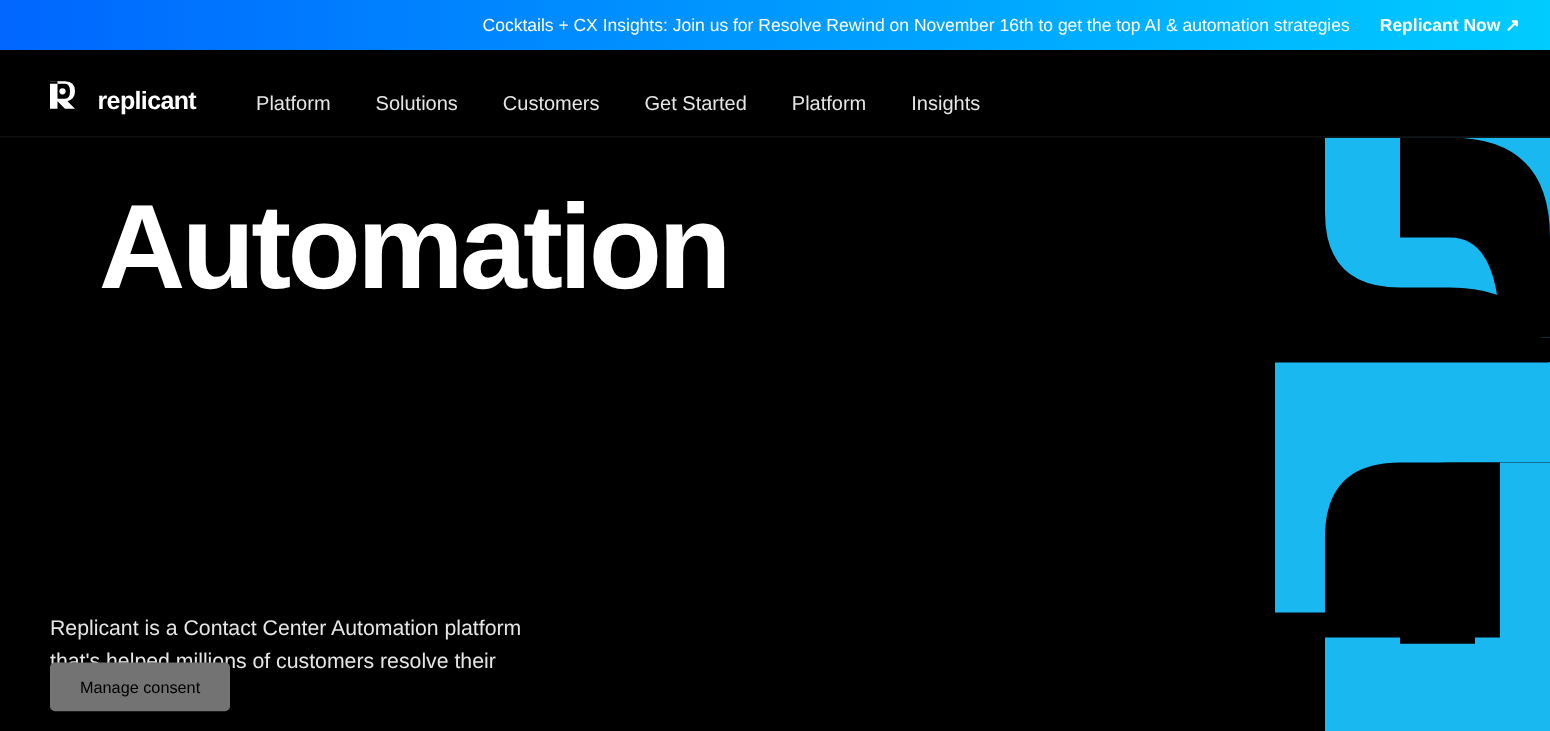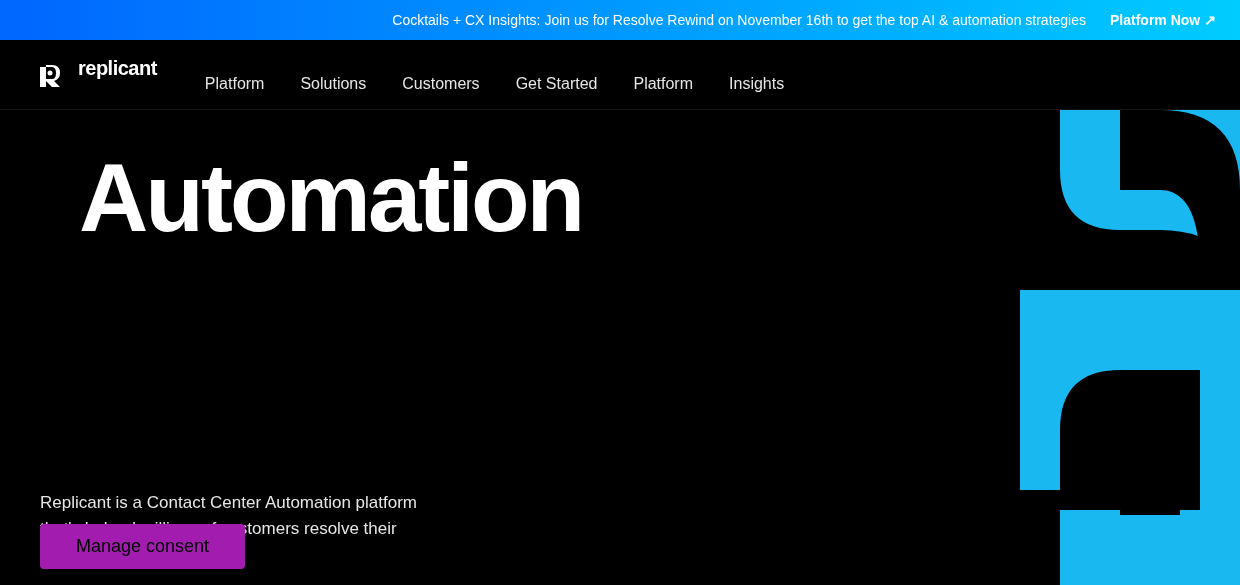--- a/index.html
+++ b/index.html
@@ -46,21 +46,21 @@
     .navbar {
       background: #000;
       display: flex;
       align-items: center;
       padding: 0 32px;
       height: 70px;
       border-bottom: 1px solid rgba(255,255,255,0.08);
     }
     .logo-area {
       display: flex;
-      align-items: flex-start;
+      align-items: flex-end;
       gap: 10px;
       margin-right: 48px;
       cursor: pointer;
     }
     .logo-icon {
       width: 36px;
       height: 36px;
     }
     .logo-text {
       color: #fff;
@@ -133,25 +133,25 @@
       line-height: 1.55;
       opacity: 0.9;
       padding-bottom: 16px;
     }
 
     
     .manage-consent {
       position: absolute;
       bottom: 16px;
       left: 40px;
-      background: #a21caf;
+      background: #737373;
       color: #000;
       border: none;
-      padding: 12px 36px;
-      font-size: 18px;
+      padding: 12px 24px;
+      font-size: 13px;
       font-weight: 500;
       cursor: pointer;
       border-radius: 4px;
       z-index: 10;
     }
 
     
     .shape-container {
       position: absolute;
       right: 0;
@@ -168,21 +168,21 @@
       width: 320px;
       height: 475px;
     }
   </style>
 </head>
 <body>
 
 <div class="banner">
   <span class="banner-text">Cocktails + CX Insights: Join us for Resolve Rewind on November 16th to get the top AI &amp; automation strategies</span>
   <a class="banner-cta">
-    <span>Platform Now</span>
+    <span>Replicant Now</span>
     <span class="banner-arrow">↗</span>
   </a>
 </div>
 
 <nav class="navbar">
   <div class="logo-area">
     <svg class="logo-icon" viewBox="0 0 36 36" fill="none" xmlns="http://www.w3.org/2000/svg">
       <rect width="36" height="36" rx="4" fill="#000"></rect>
       <path d="M8 8 L20 8 Q28 8 28 16 Q28 22 22 24 L28 30 L20 30 L14 24 L14 30 L8 30 Z" fill="#fff" stroke="none"></path>
       <path d="M8 8 L14 8 L14 22 L20 22 Q24 22 24 16 Q24 10 20 10 L8 10 Z" fill="#000"></path>

